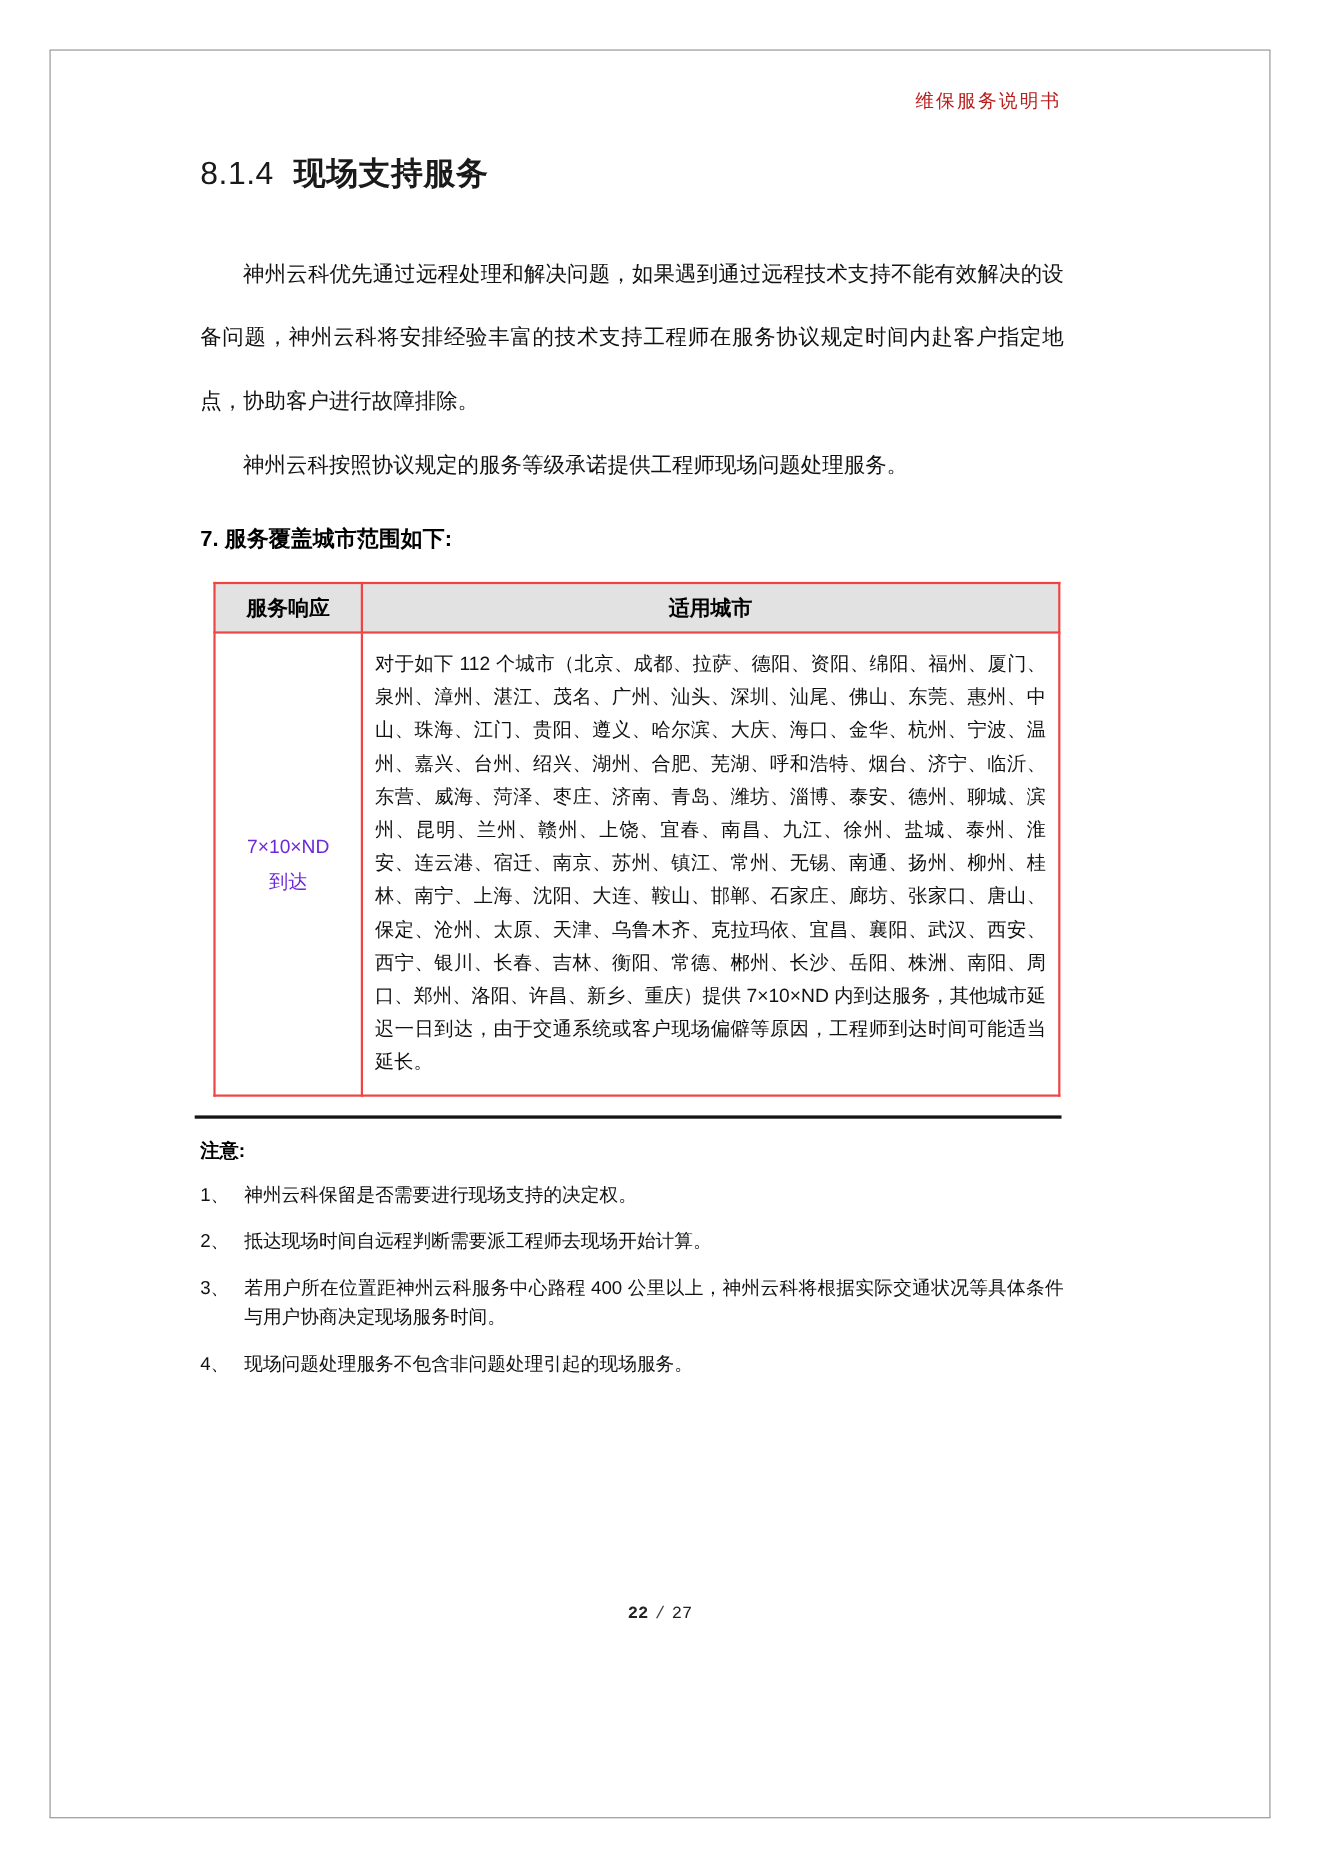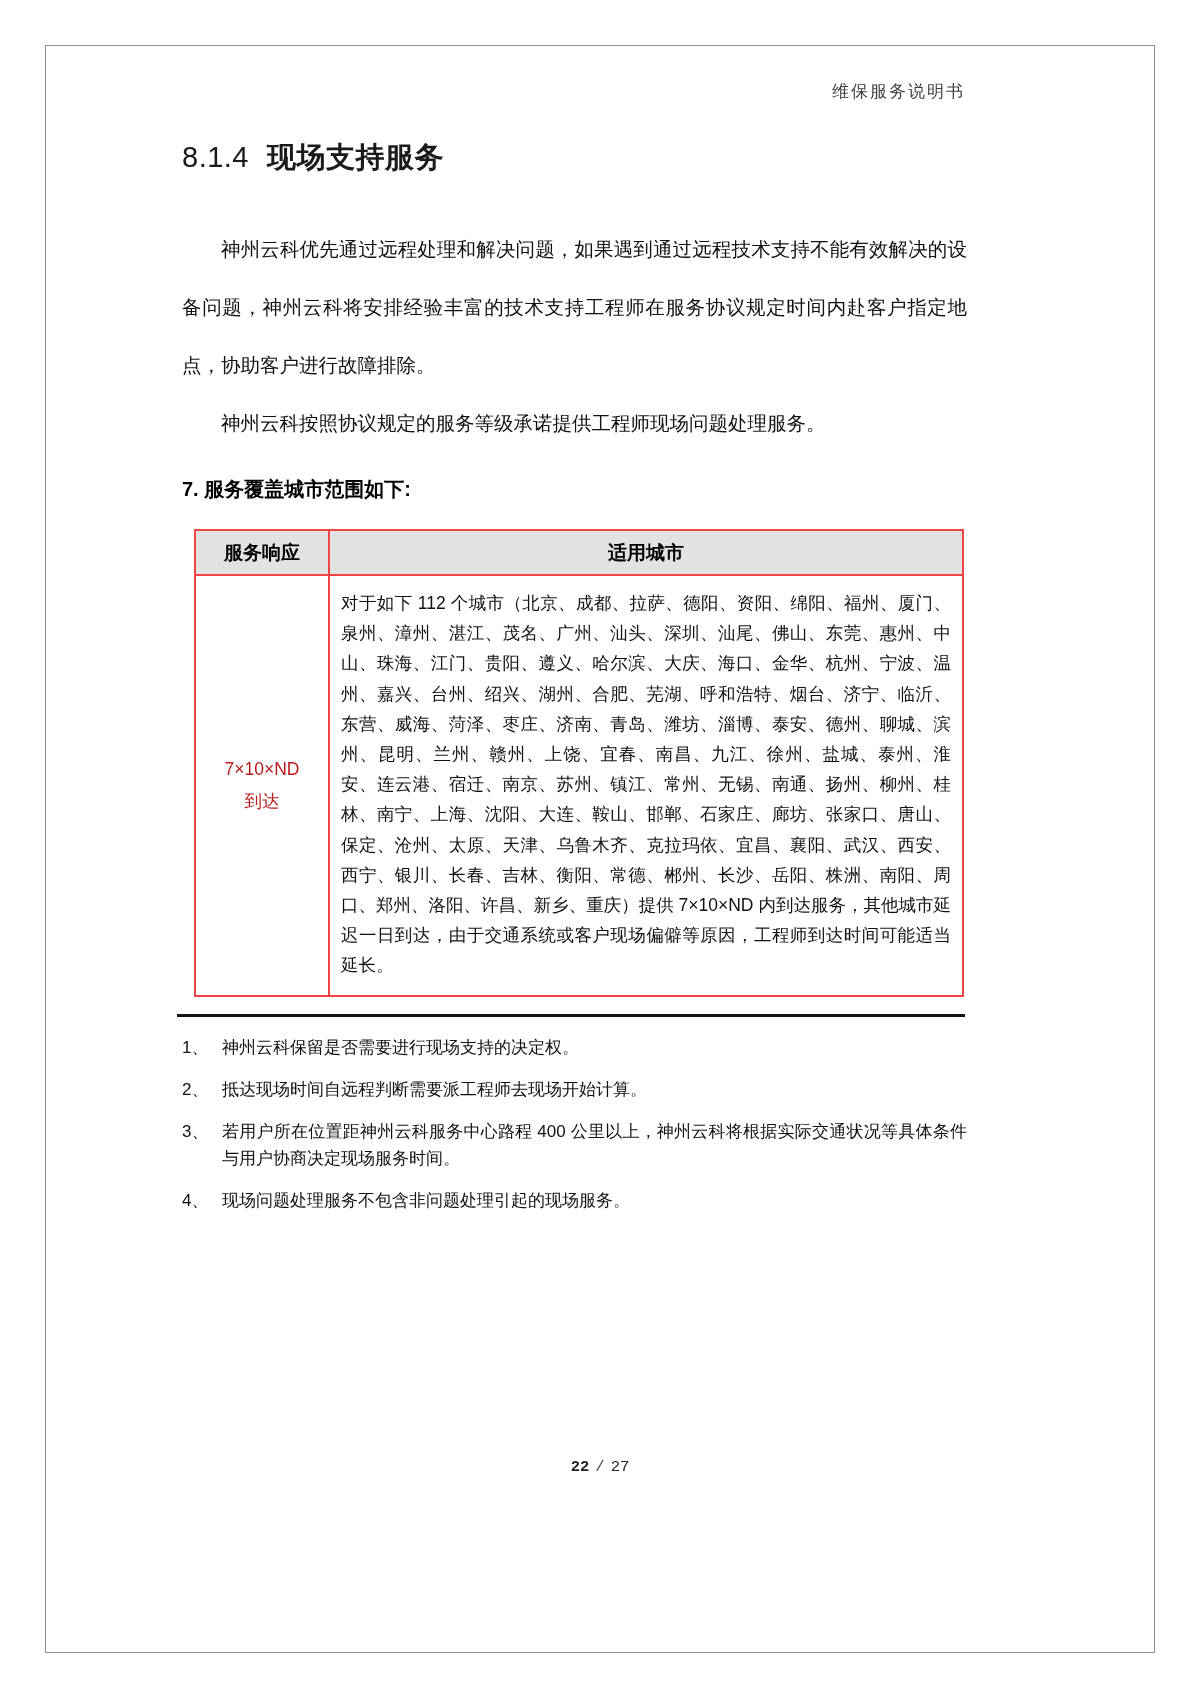--- a/index.html
+++ b/index.html
@@ -20,21 +20,21 @@
   }
   .doc-header {
     position: absolute;
     top: 80px;
     left: 165px;
     width: 800px;
     text-align: right;
     font-family: "Liberation Serif", "DejaVu Serif", serif;
     font-size: 17px;
     letter-spacing: 2px;
-    color: #404040;
+    color: #b91c1c;
   }
   .content {
     position: absolute;
     left: 182px;
     top: 138px;
     width: 785px;
   }
   .section-title {
     font-size: 29px;
     font-weight: 700;
@@ -79,21 +79,21 @@
     text-align: center;
     vertical-align: middle;
     color: #000;
   }
   .svc-table col.c1 { width: 134px; }
   .svc-table td.response-cell {
     text-align: center;
     vertical-align: middle;
     font-size: 17.5px;
     line-height: 32px;
-    color: #b91c1c;
+    color: #6d28d9;
   }
   .svc-table td.cities-cell {
     padding: 12px 11px 14px 11px;
     font-size: 17.5px;
     line-height: 30.2px;
     text-align: justify;
     color: #111;
     vertical-align: top;
   }
   .divider-rule {
@@ -178,20 +178,21 @@
           <div>到达</div>
         </td>
         <td class="cities-cell">对于如下 112 个城市（北京、成都、拉萨、德阳、资阳、绵阳、福州、厦门、泉州、漳州、湛江、茂名、广州、汕头、深圳、汕尾、佛山、东莞、惠州、中山、珠海、江门、贵阳、遵义、哈尔滨、大庆、海口、金华、杭州、宁波、温州、嘉兴、台州、绍兴、湖州、合肥、芜湖、呼和浩特、烟台、济宁、临沂、东营、威海、菏泽、枣庄、济南、青岛、潍坊、淄博、泰安、德州、聊城、滨州、昆明、兰州、赣州、上饶、宜春、南昌、九江、徐州、盐城、泰州、淮安、连云港、宿迁、南京、苏州、镇江、常州、无锡、南通、扬州、柳州、桂林、南宁、上海、沈阳、大连、鞍山、邯郸、石家庄、廊坊、张家口、唐山、保定、沧州、太原、天津、乌鲁木齐、克拉玛依、宜昌、襄阳、武汉、西安、西宁、银川、长春、吉林、衡阳、常德、郴州、长沙、岳阳、株洲、南阳、周口、郑州、洛阳、许昌、新乡、重庆）提供 7×10×ND 内到达服务，其他城市延迟一日到达，由于交通系统或客户现场偏僻等原因，工程师到达时间可能适当延长。</td>
       </tr>
     </tbody>
   </table>
 
   <div class="divider-rule"></div>
 
   <div class="notes">
+    <div class="notes-title">注意:</div>
 
     <div class="note-item">
       <span class="note-num">1、</span>
       <span class="note-text">神州云科保留是否需要进行现场支持的决定权。</span>
     </div>
     <div class="note-item">
       <span class="note-num">2、</span>
       <span class="note-text">抵达现场时间自远程判断需要派工程师去现场开始计算。</span>
     </div>
     <div class="note-item">

